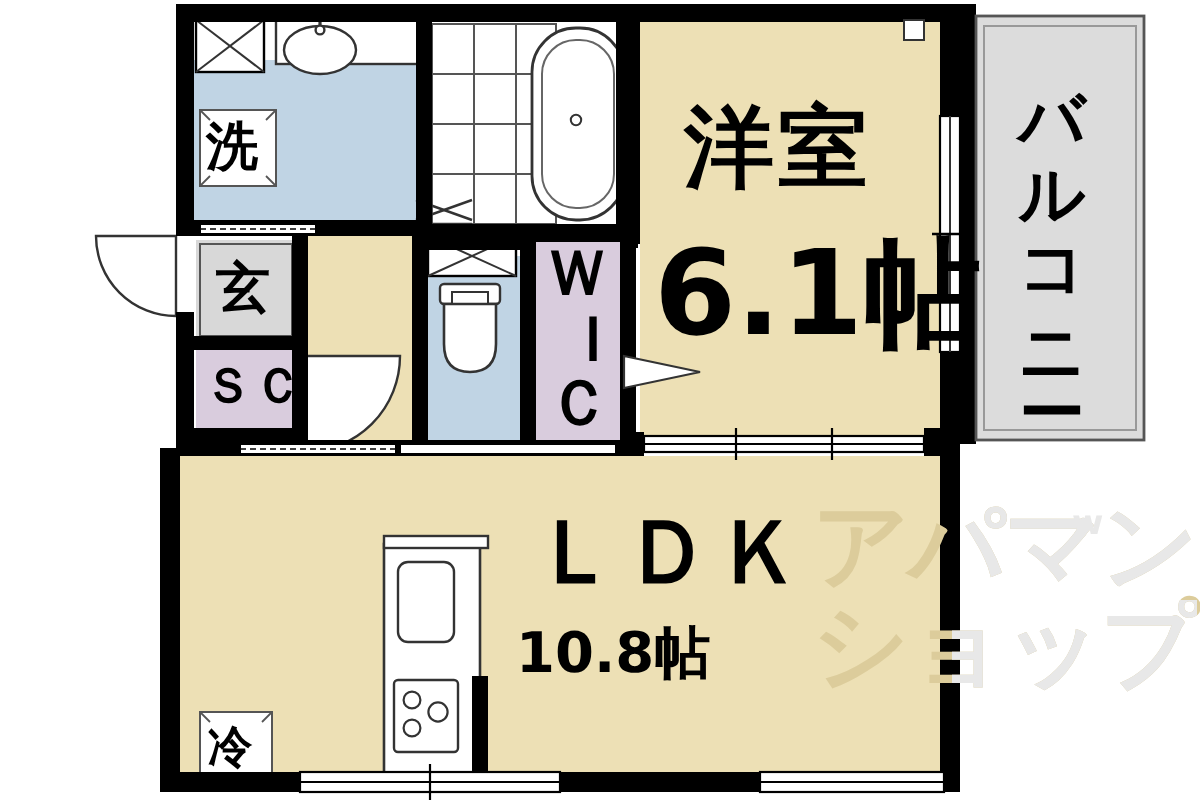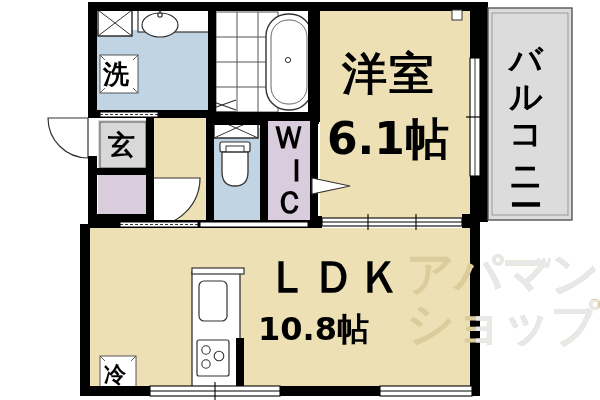--- a/index.html
+++ b/index.html
@@ -279,31 +279,32 @@
 
   </svg>
 
   <div class="wm" style="left:406px; top:250px; font-size:48px; color:#DCCC9B;">アパマン</div>
   <div class="wm" style="left:406px; top:300px; font-size:48px; color:#DCCC9B;">ショップ</div>
   <div class="wm" style="left:406px; top:250px; font-size:48px; color:#E8E8E8; clip-path: inset(0 0 0 70px);">アパマン</div>
   <div class="wm" style="left:406px; top:300px; font-size:48px; color:#E8E8E8; clip-path: inset(0 0 0 70px);">ショップ</div>
   <div class="wm" style="left:536px; top:254px; font-size:17px; color:#E8E8E8;">w</div>
 
   <div class="lbl" style="left:342px; top:52px; font-size:45px; letter-spacing:2px;font-family:Liberation Serif, serif;">洋室</div>
-  <div class="lbl" style="left:327px; top:117px; font-size:44px; letter-spacing:0px;">6.1帖</div>
+  <div class="lbl" style="left:327px; top:117px; font-size:59px; letter-spacing:0px;">6.1帖</div>
 
   <div class="lbl" style="left:266px; top:255px; font-size:44px; letter-spacing:2px;text-align:center;">ＬＤＫ</div>
-  <div class="lbl" style="left:258px; top:313px; font-size:32px;">10.8帖</div>
+  <div class="lbl" style="left:258px; top:313px; font-size:28px;">10.8帖</div>
 
   <div class="lbl lbl-vert" style="left:510px; top:22px; font-size:33px; letter-spacing:4px;">バルコニー</div>
 
   <div class="lbl" style="left:103px; top:61px; font-size:26px;">洗</div>
 
   <div class="lbl" style="left:108px; top:131px; font-size:27px;">玄</div>
 
+  <div class="lbl" style="left:102px; top:181px; font-size:24px; letter-spacing:1px;">ＳＣ</div>
 
   <div class="lbl" style="left:273px; top:122px; font-size:31px;">Ｗ</div>
   <div class="lbl" style="left:281px; top:155px; font-size:31px;">Ｉ</div>
   <div class="lbl" style="left:274px; top:187px; font-size:31px;">Ｃ</div>
 
   <div class="lbl" style="left:104px; top:364px; font-size:22px;">冷</div>
 
 </div>
 
 </body></html>

